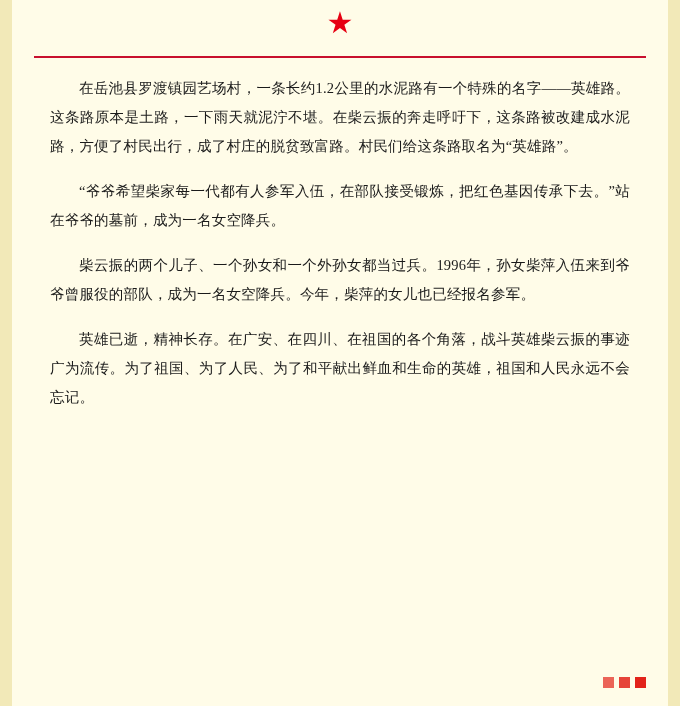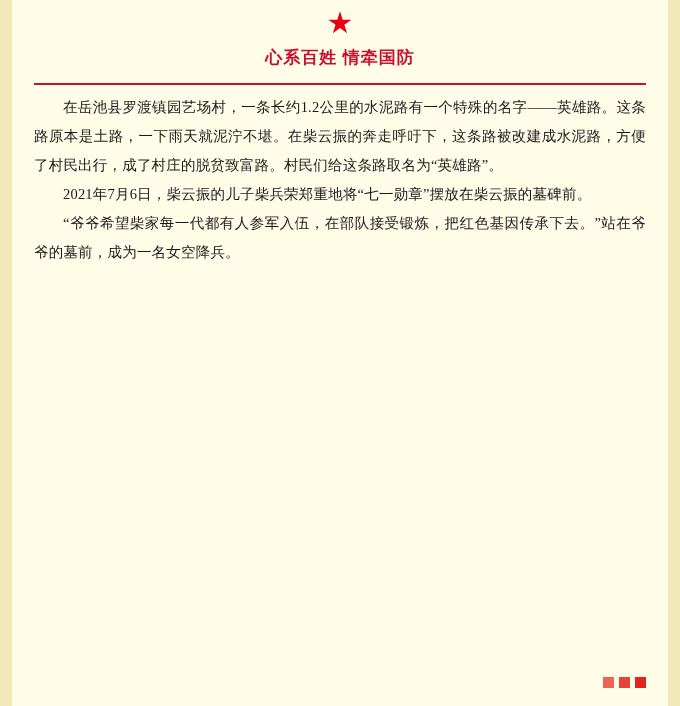--- a/index.html
+++ b/index.html
@@ -64,21 +64,21 @@
     margin: 14px 0 8px 0;
   }
   .article {
     color: #1a1a1a;
     font-size: 14.5px;
     line-height: 29px;
     text-align: justify;
     letter-spacing: 0.2px;
   }
   .article p {
-    margin: 0;
+    margin: 16px;
     text-indent: 2em;
   }
   .dots {
     position: absolute;
     right: 34px;
     bottom: 18px;
     display: flex;
     gap: 5px;
   }
   .dot {
@@ -95,28 +95,28 @@
 <div class="page">
   <div class="left-band"></div>
   <div class="right-band"></div>
 
   <div class="inner">
 
     <div class="star-wrap">
       <span class="star">★</span>
     </div>
 
-    <div class="headline">心系百姓 情牵国防</div>
 
     <div class="divider"></div>
 
     <div class="article">
       <p>在岳池县罗渡镇园艺场村，一条长约1.2公里的水泥路有一个特殊的名字——英雄路。这条路原本是土路，一下雨天就泥泞不堪。在柴云振的奔走呼吁下，这条路被改建成水泥路，方便了村民出行，成了村庄的脱贫致富路。村民们给这条路取名为“英雄路”。</p>
-      <p>2021年7月6日，柴云振的儿子柴兵荣郑重地将“七一勋章”摆放在柴云振的墓碑前。</p>
       <p>“爷爷希望柴家每一代都有人参军入伍，在部队接受锻炼，把红色基因传承下去。”站在爷爷的墓前，成为一名女空降兵。</p>
+      <p>柴云振的两个儿子、一个孙女和一个外孙女都当过兵。1996年，孙女柴萍入伍来到爷爷曾服役的部队，成为一名女空降兵。今年，柴萍的女儿也已经报名参军。</p>
+      <p>英雄已逝，精神长存。在广安、在四川、在祖国的各个角落，战斗英雄柴云振的事迹广为流传。为了祖国、为了人民、为了和平献出鲜血和生命的英雄，祖国和人民永远不会忘记。</p>
     </div>
 
     <div class="dots">
       <span class="dot d3"></span>
       <span class="dot d2"></span>
       <span class="dot"></span>
     </div>
 
   </div>
 </div>

